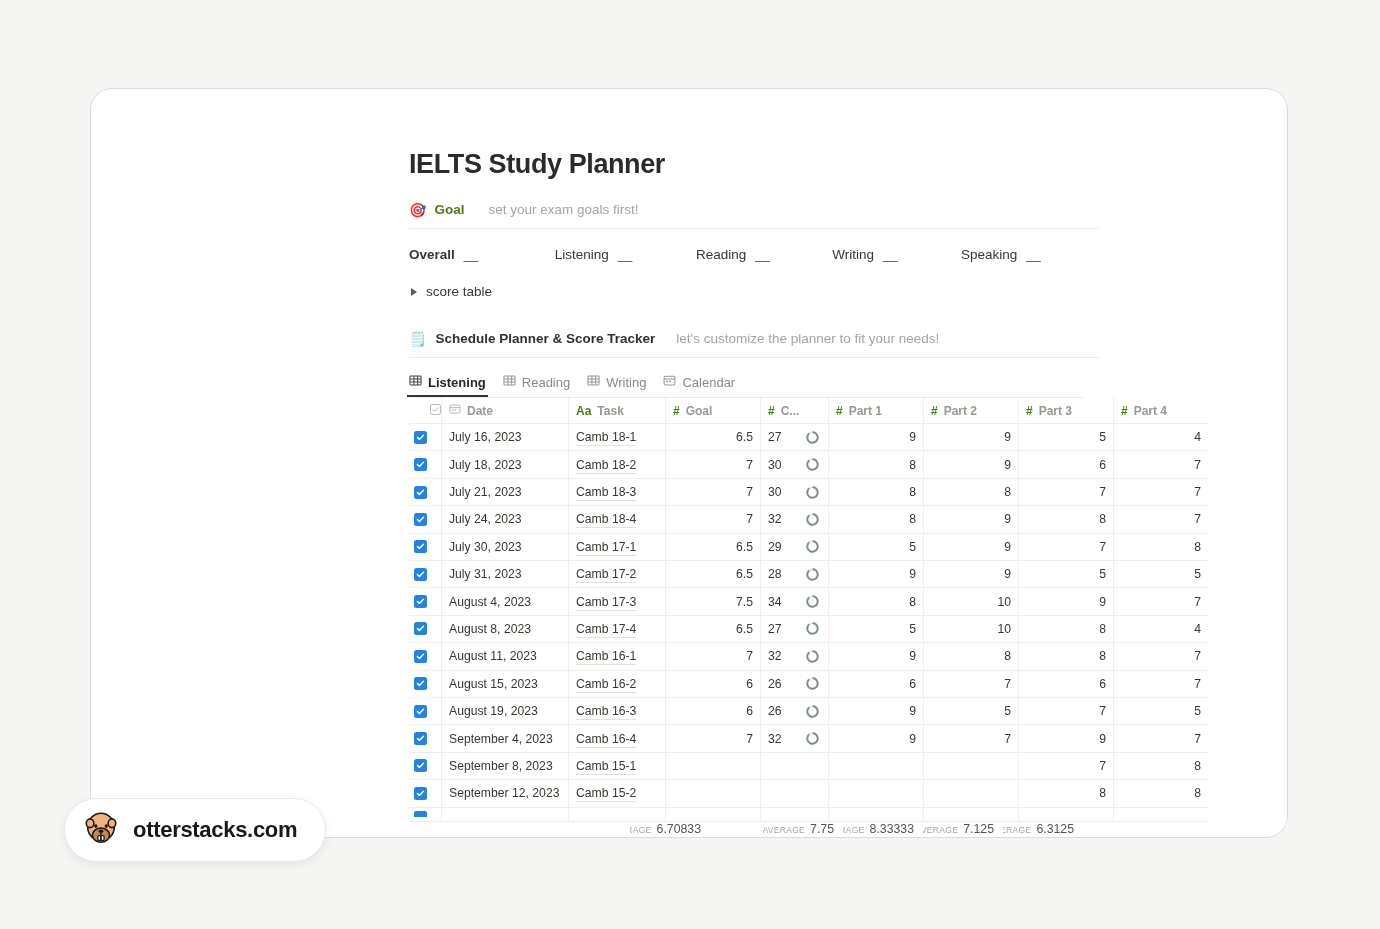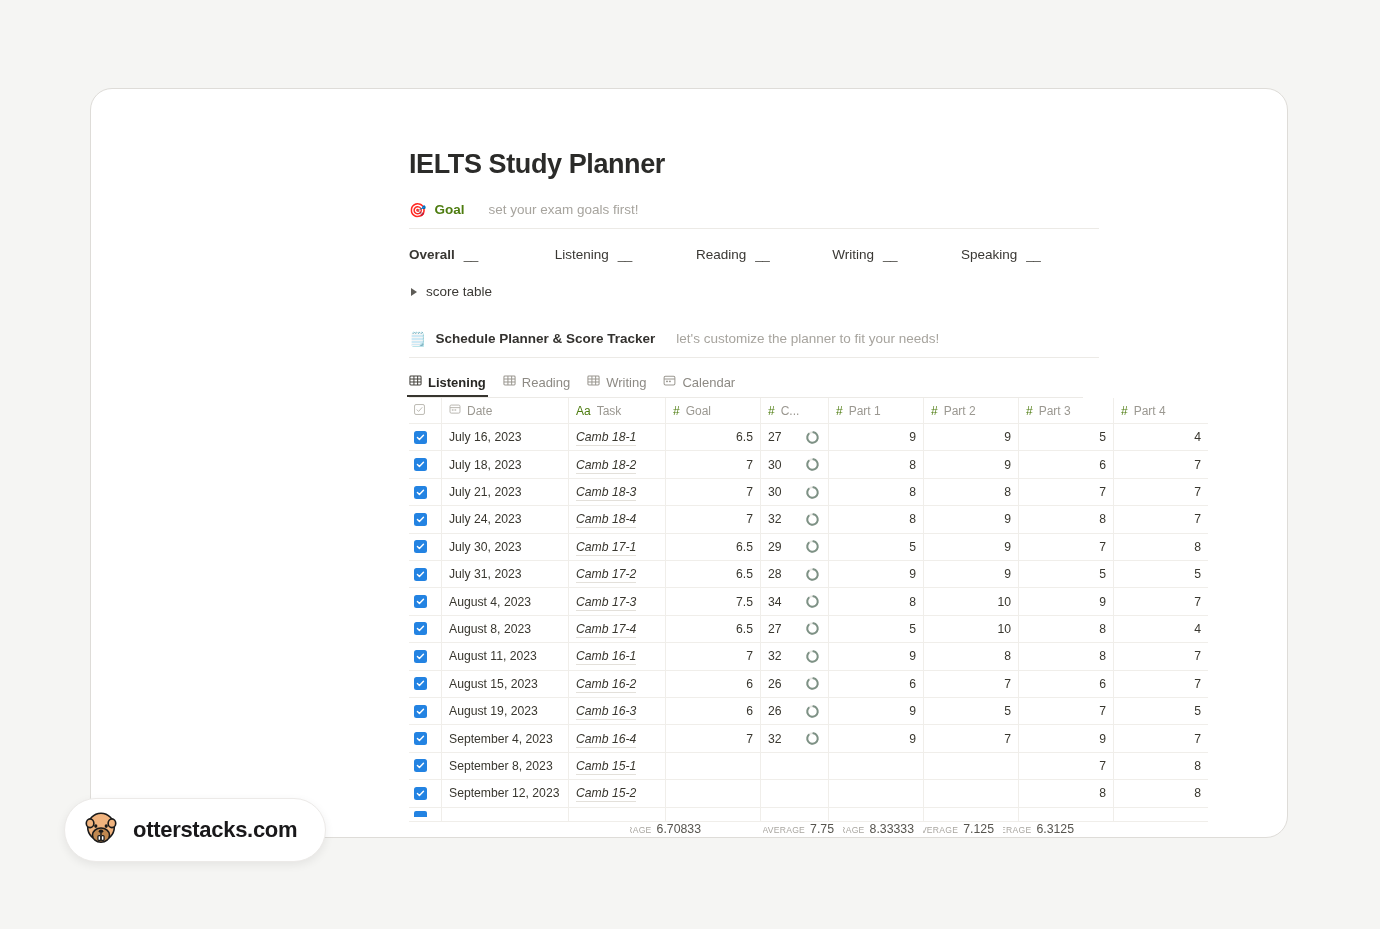--- a/index.html
+++ b/index.html
@@ -180,24 +180,24 @@
     border-bottom: 1px solid #f0eeea;
     height: 26.4px;
     padding: 0 7px;
     font-size: 12.2px;
     color: #39372f;
     white-space: nowrap;
     overflow: hidden;
     vertical-align: middle;
   }
   table.grid th {
-    font-weight: normal;
+    font-weight: bold;
     color: #9b9891;
     font-size: 12px;
-    text-align: left;
+    text-align: right;
     height: 25px;
   }
   table.grid th.last, table.grid td.last { border-right: none; }
 
   th .th-in {
     display: flex;
     align-items: center;
     gap: 6px;
   }
   .hash {
@@ -223,21 +223,20 @@
     display: flex;
     align-items: center;
     justify-content: center;
   }
   .chk svg { display: block; }
 
   
   .task-cell span {
     border-bottom: 1px solid #e3e0da;
     padding-bottom: 1px;
-    font-style: italic;
   }
 
   
   .c-cell {
     display: flex;
     align-items: center;
     justify-content: space-between;
     gap: 4px;
     padding-right: 1px;
   }

